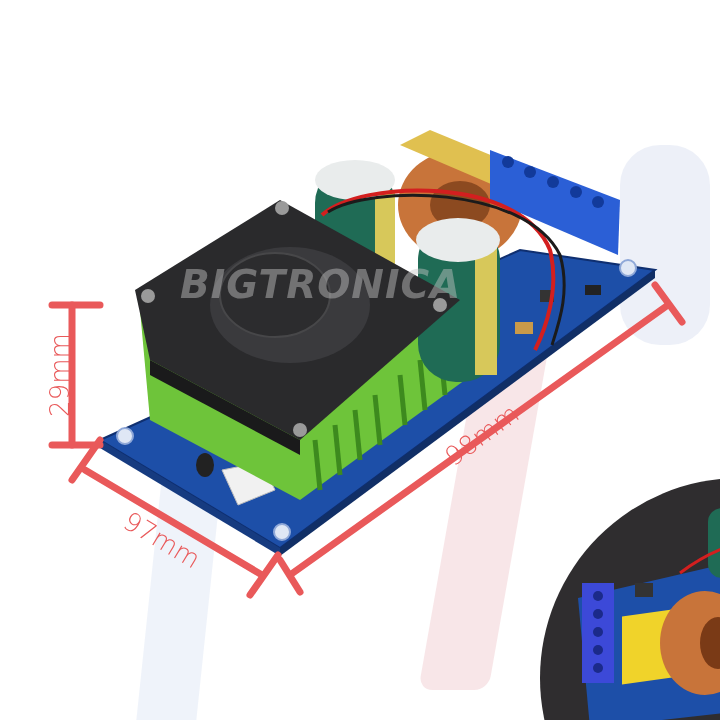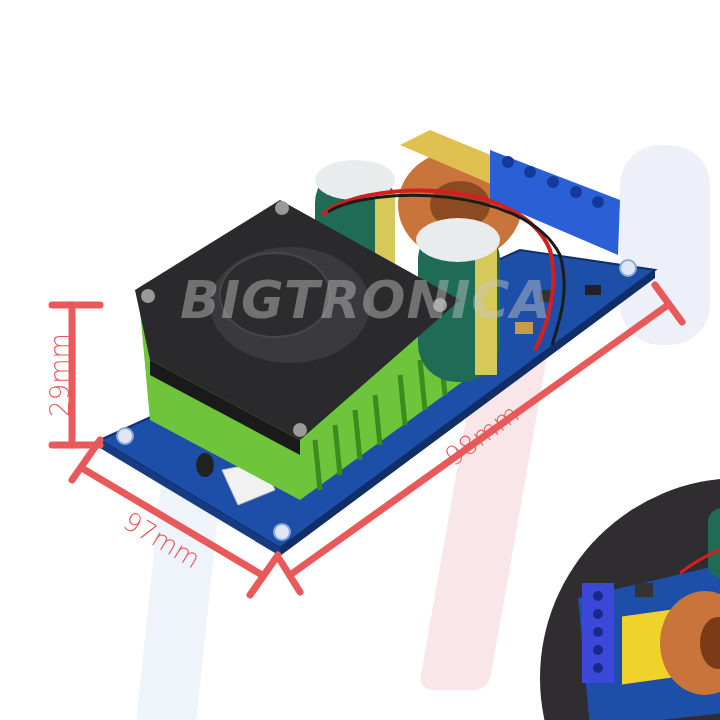--- a/index.html
+++ b/index.html
@@ -1,20 +1,20 @@
 <!DOCTYPE html>
 <html><head>
 <meta charset="utf-8">
 <style>
   html,body{margin:0;padding:0;}
   body{width:720px;height:720px;position:relative;overflow:hidden;background:#ffffff;font-family:"Liberation Sans",sans-serif;}
   .wm-bar{position:absolute;border-radius:14px;}
   .dim-text{position:absolute;color:#e9595a;font-family:"DejaVu Sans",sans-serif;font-size:26px;font-weight:300;white-space:nowrap;transform-origin:center center;}
   .inset{position:absolute;left:540px;top:478px;width:400px;height:400px;border-radius:50%;background:#2f2d2f;overflow:hidden;}
-  .logo-wm{position:absolute;left:180px;top:270px;font-family:"DejaVu Sans",sans-serif;font-weight:bold;font-style:italic;font-size:52px;color:rgba(200,200,200,0.45);letter-spacing:1px;text-align:center;}
+  .logo-wm{position:absolute;left:180px;top:262px;font-family:"DejaVu Sans",sans-serif;font-weight:bold;font-style:italic;font-size:39px;color:rgba(200,200,200,0.45);letter-spacing:1px;text-align:center;}
 </style>
 </head>
 <body>
 
 <div class="wm-bar" style="left:150px;top:440px;width:60px;height:300px;background:rgba(210,220,240,0.35);transform:skewX(-6deg);"></div>
 <div class="wm-bar" style="left:450px;top:330px;width:70px;height:360px;background:rgba(240,200,205,0.45);transform:skewX(-10deg);"></div>
 <div class="wm-bar" style="left:620px;top:145px;width:90px;height:200px;background:rgba(215,222,240,0.45);border-radius:40px;"></div>
 
 <svg width="720" height="720" viewBox="0 0 720 720" style="position:absolute;left:0;top:0;">
 

